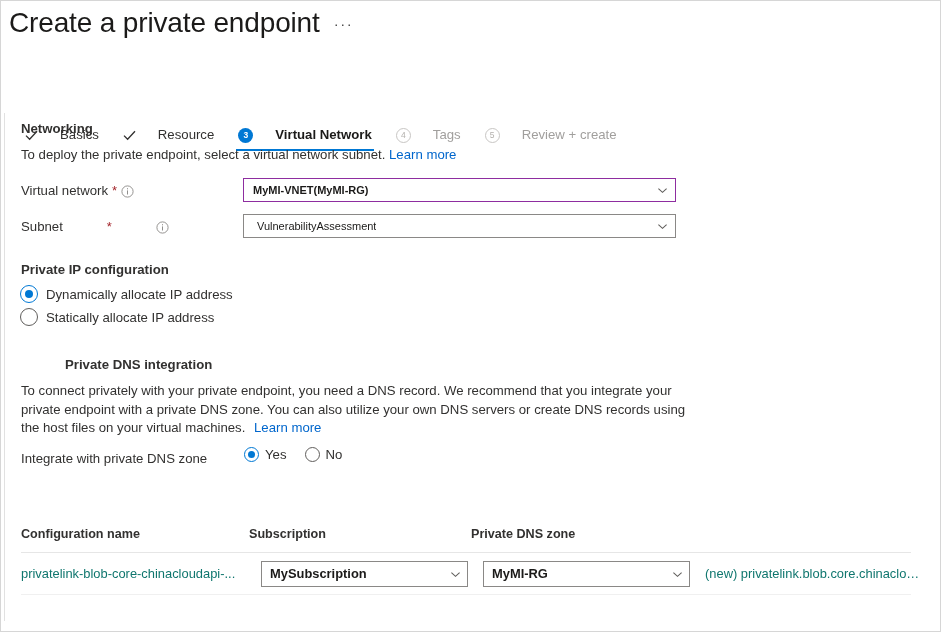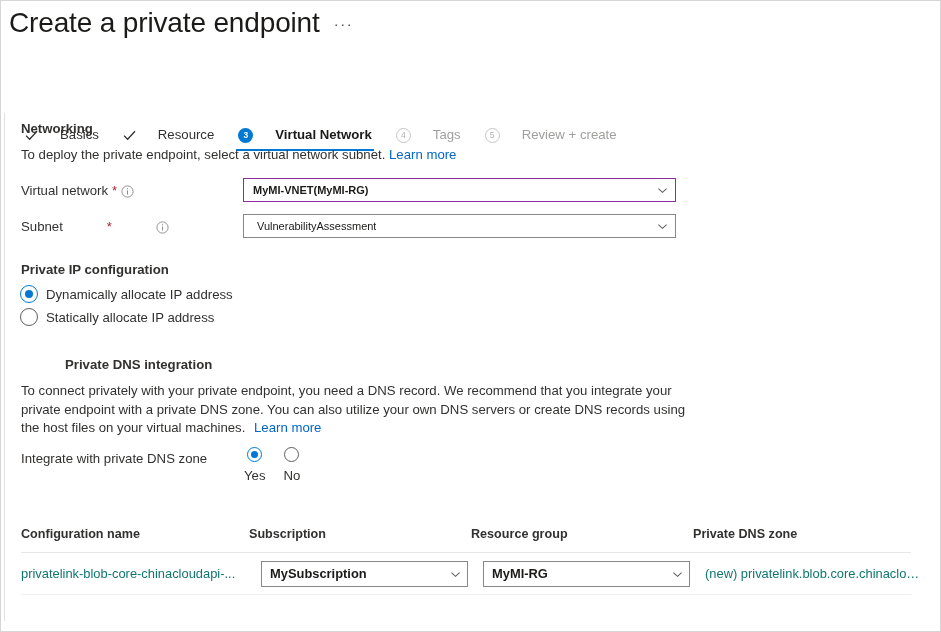--- a/index.html
+++ b/index.html
@@ -212,21 +212,20 @@
     align-items: center;
     gap: 18px;
   }
   .inline-radio {
     display: flex;
     align-items: center;
     gap: 6px;
     font-size: 13.2px;
     color: #323130;
     cursor: pointer;
-    flex-direction: column;
   }
 
   
   .tbl { position: absolute; left: 20px; top: 486px; width: 890px; margin-top: 40px; }
   .tbl-head {
     display: flex;
     font-size: 12.6px;
     font-weight: 700;
     color: #323130;
     padding-bottom: 11px;
@@ -411,21 +410,20 @@
       <span class="inline-radio">
         <span class="radio sm"></span>
         <span>No</span>
       </span>
     </div>
 
     <div class="tbl">
       <div class="tbl-head">
         <div class="c1">Configuration name</div>
         <div class="c2">Subscription</div>
-        <div class="c3">Resource group</div>
         <div class="c4">Private DNS zone</div>
       </div>
 
       <div class="tbl-row">
         <div class="c1 cell-text">privatelink-blob-core-chinacloudapi-...</div>
         <div class="c2">
           <div class="tbl-dd">
             <span class="dd-text">MySubscription</span>
             <span class="chev">
               <svg viewBox="0 0 11 11" width="11" height="11">

